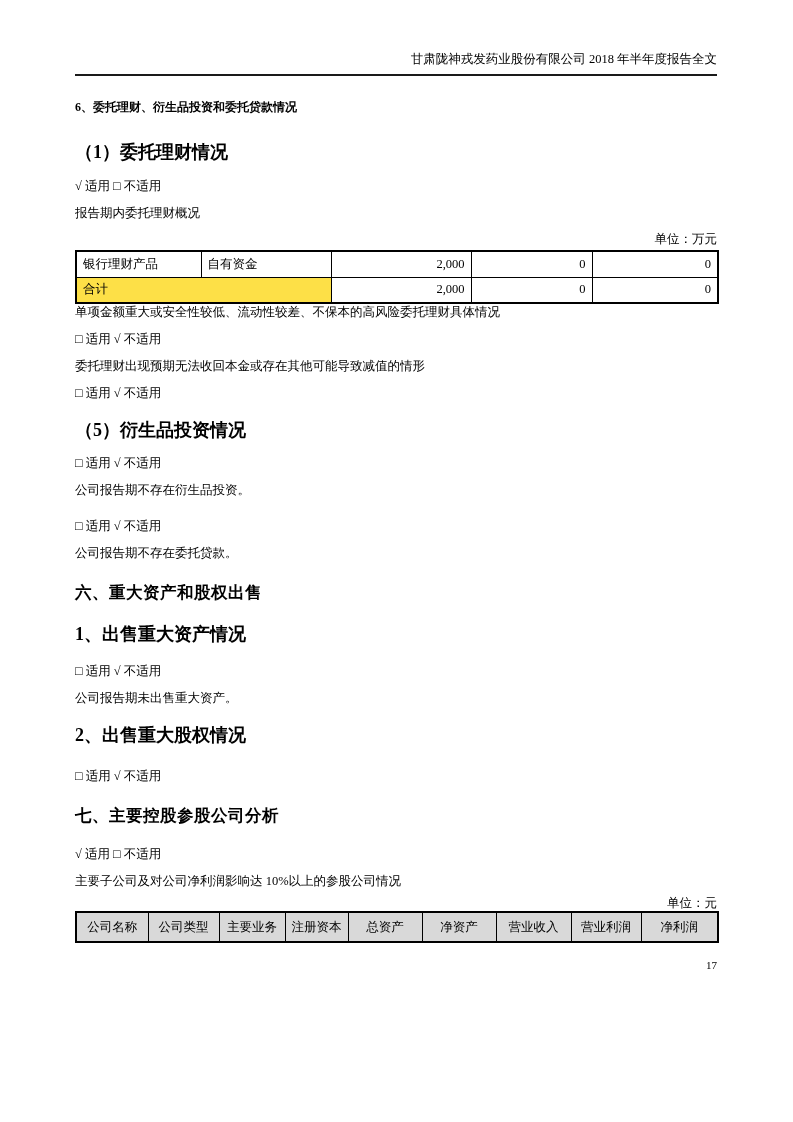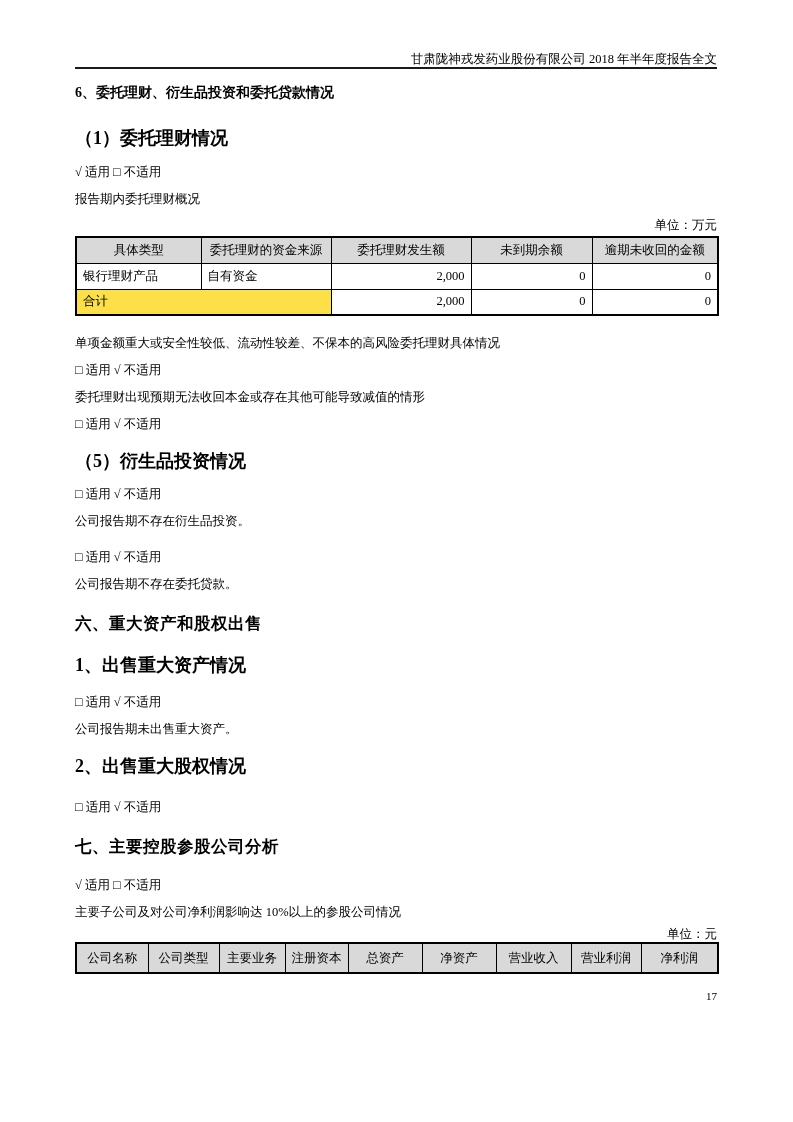--- a/index.html
+++ b/index.html
@@ -1,30 +1,30 @@
 <!DOCTYPE html>
 <html><head>
 <meta charset="utf-8">
 <style>
   html,body{margin:0;padding:0;background:#888;}
   .page{
     width:793px;height:1122px;background:#ffffff;margin:0 auto;
     box-sizing:border-box;padding:52px 76px 0 75px;color:#000;
     font-family:"Liberation Serif","DejaVu Serif",serif;position:relative;overflow:hidden;
   }
-  .doc-header{text-align:right;font-size:12.5px;line-height:15px;padding-bottom:0;border-bottom:2px solid #1a1a1a;}
-  .h-num{font-size:14px;font-weight:bold;line-height:18px;margin:15px 0 0;}
+  .doc-header{text-align:right;font-size:12.5px;line-height:15px;padding-bottom:7px;border-bottom:2px solid #1a1a1a;}
+  .h-num{font-size:12px;font-weight:bold;line-height:18px;margin:22px 0 0;}
   .h-sub{font-size:18px;font-weight:bold;line-height:18px;margin:27px 0 0;}
   .h-big{font-size:16.5px;font-weight:bold;line-height:20px;margin:22px 0 0;letter-spacing:0.5px;}
   p{font-size:12.5px;line-height:16px;margin:11px 0 0;}
   p.check{margin-top:17px;}
   p.check2{margin-top:20px;}
   p.check3{margin-top:24px;}
   p.after-head{margin-top:16px;}
-  p.note{margin-top:19px;}
+  p.note{margin-top:0;}
   .unit{text-align:right;margin-top:10px;margin-bottom:3px;}
   .unit2{text-align:right;margin-top:6px;margin-bottom:0;}
   table{border-collapse:collapse;table-layout:fixed;width:642px;border:2px solid #000;}
   td{border:1px solid #000;font-size:12.5px;padding:2px 6px;height:26px;box-sizing:border-box;vertical-align:middle;overflow:hidden;white-space:nowrap;}
   tr.hdr td{background:#d9d9d9;text-align:center;}
   td.gray{background:#fde047;}
   td.num{text-align:right;}
   .t2 td{height:30px;}
   .page-num{text-align:right;font-size:11px;margin-top:16px;}
   .mt-h2{margin-top:22px;}
@@ -48,27 +48,20 @@
 
   <table class="t1">
     <colgroup>
       <col style="width:125px">
         <col style="width:130px">
         <col style="width:140px">
         <col style="width:121px">
         <col style="width:126px">
     </colgroup>
     <tbody>
-      <tr class="hdr">
-        <td>具体类型</td>
-        <td>委托理财的资金来源</td>
-        <td>委托理财发生额</td>
-        <td>未到期余额</td>
-        <td>逾期未收回的金额</td>
-      </tr>
       <tr>
         <td>银行理财产品</td>
         <td>自有资金</td>
         <td class="num">2,000</td>
         <td class="num">0</td>
         <td class="num">0</td>
       </tr>
       <tr>
         <td class="gray" colspan="2">合计</td>
         <td class="num">2,000</td>

